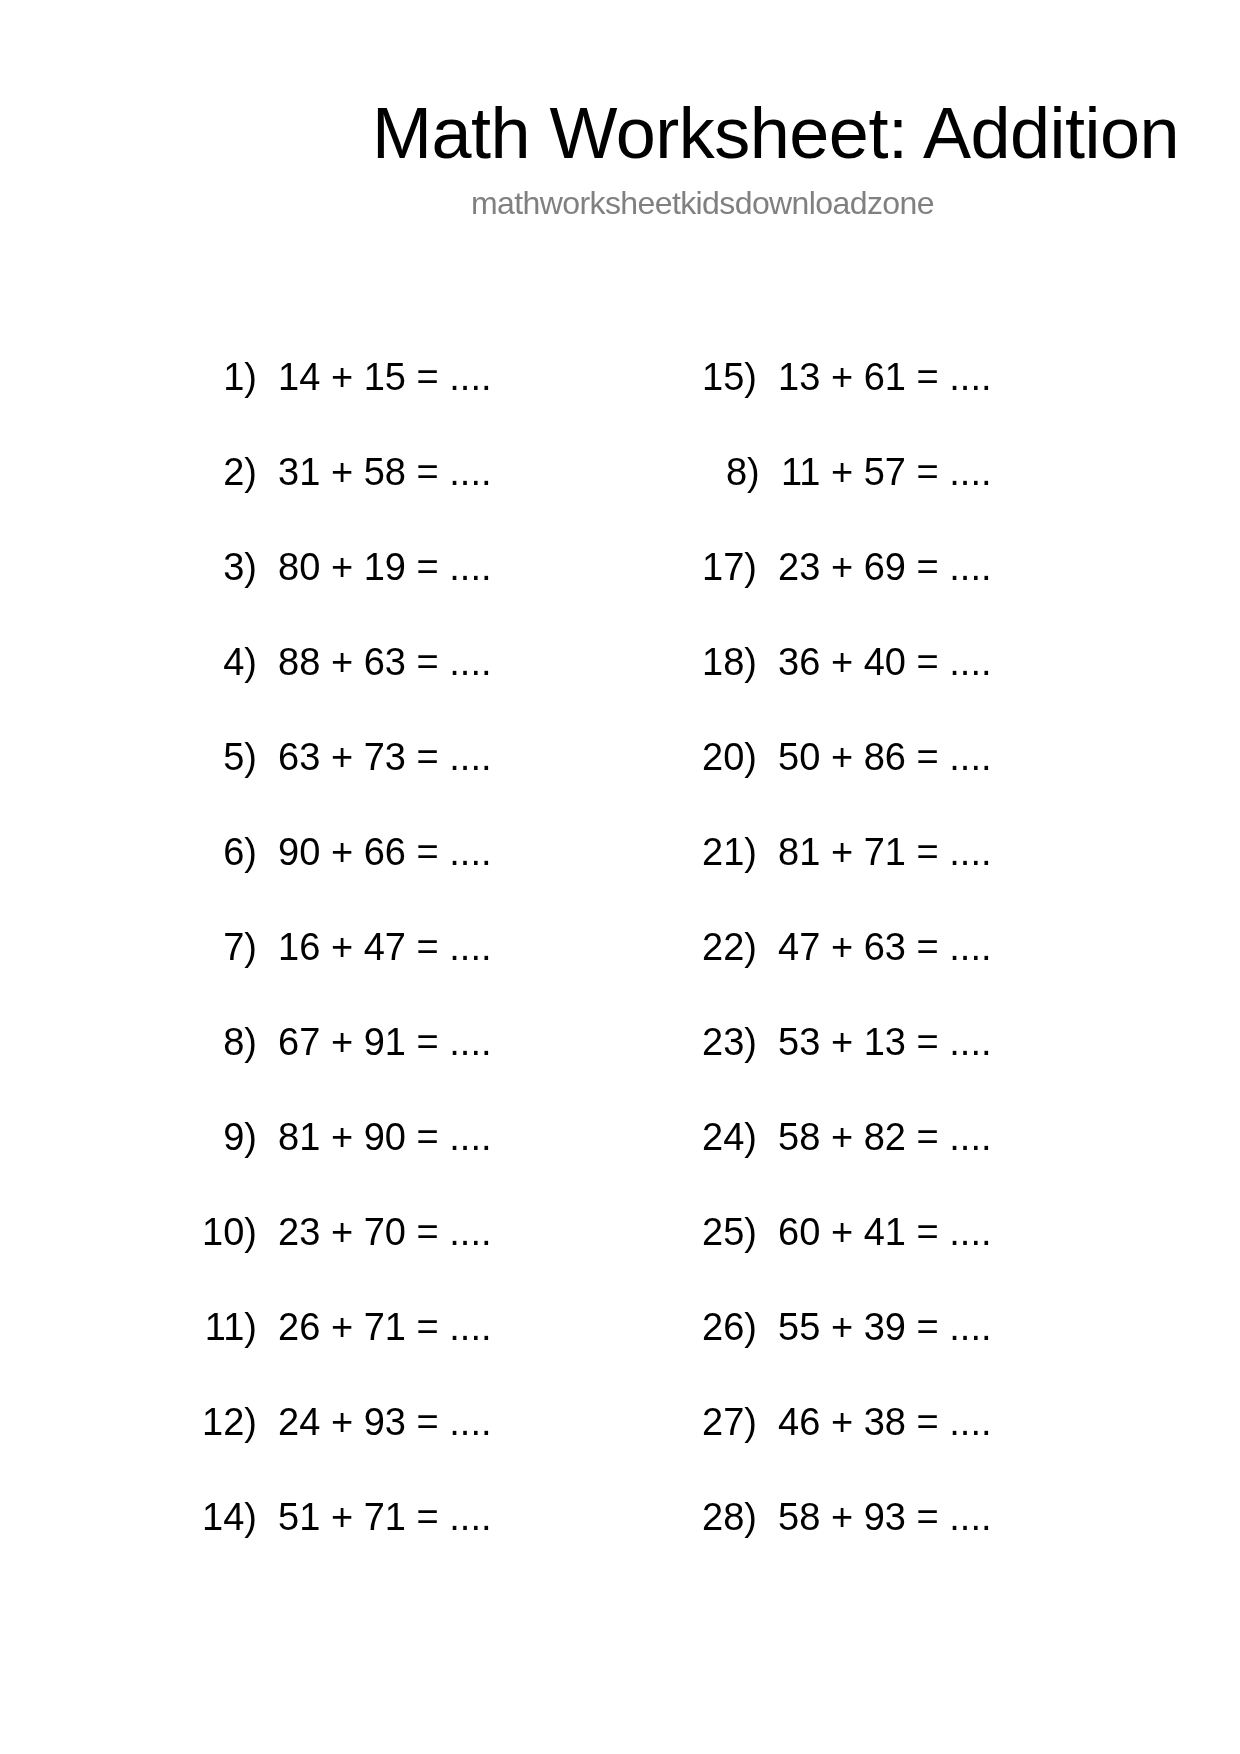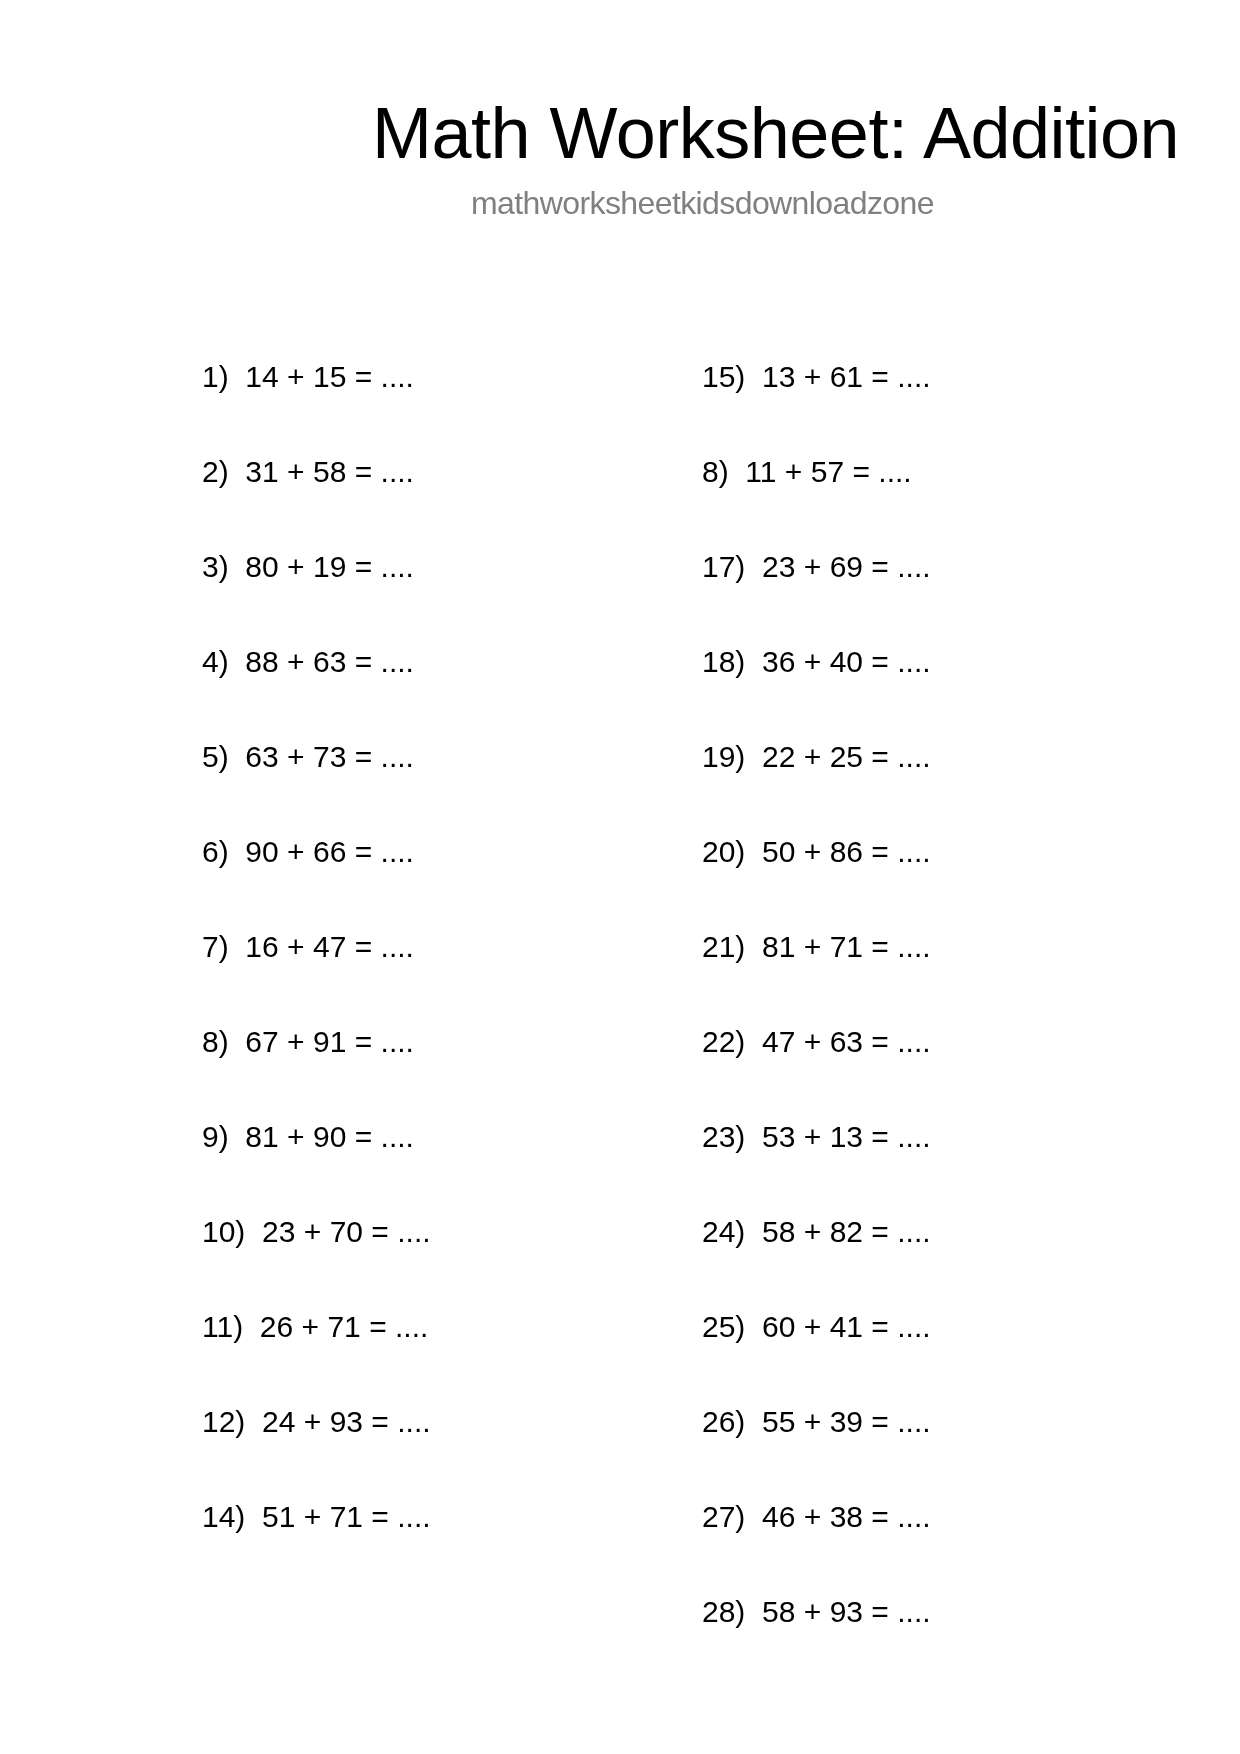--- a/index.html
+++ b/index.html
@@ -36,24 +36,25 @@
       letter-spacing: -0.6px;
     }
     .column {
       position: absolute;
       top: 352px;
     }
     .column.left { left: 202px; }
     .column.right { left: 702px; }
     .problem {
       height: 95px;
-      font-size: 30px;
+      font-size: 38px;
       line-height: 50px;
       white-space: pre;
       display: block;
+      text-align: right;
     }
     .problem span { white-space: pre; }
   </style>
 </head>
 <body>
 
 <div class="title">Math Worksheet: Addition</div>
 <div class="subtitle">mathworksheetkidsdownloadzone</div>
 
 <div class="column left" id="col-left">
@@ -69,21 +70,20 @@
     <div class="problem"><span>10)</span>  <span>23</span> <span>+</span> <span>70</span> <span>=</span> <span>....</span></div>
     <div class="problem"><span>11)</span>  <span>26</span> <span>+</span> <span>71</span> <span>=</span> <span>....</span></div>
     <div class="problem"><span>12)</span>  <span>24</span> <span>+</span> <span>93</span> <span>=</span> <span>....</span></div>
     <div class="problem"><span>14)</span>  <span>51</span> <span>+</span> <span>71</span> <span>=</span> <span>....</span></div>
   </div>
 <div class="column right" id="col-right">
     <div class="problem"><span>15)</span>  <span>13</span> <span>+</span> <span>61</span> <span>=</span> <span>....</span></div>
     <div class="problem"><span>8)</span>  <span>11</span> <span>+</span> <span>57</span> <span>=</span> <span>....</span></div>
     <div class="problem"><span>17)</span>  <span>23</span> <span>+</span> <span>69</span> <span>=</span> <span>....</span></div>
     <div class="problem"><span>18)</span>  <span>36</span> <span>+</span> <span>40</span> <span>=</span> <span>....</span></div>
-    <div class="problem"><span>19)</span>  <span>22</span> <span>+</span> <span>25</span> <span>=</span> <span>....</span></div>
     <div class="problem"><span>20)</span>  <span>50</span> <span>+</span> <span>86</span> <span>=</span> <span>....</span></div>
     <div class="problem"><span>21)</span>  <span>81</span> <span>+</span> <span>71</span> <span>=</span> <span>....</span></div>
     <div class="problem"><span>22)</span>  <span>47</span> <span>+</span> <span>63</span> <span>=</span> <span>....</span></div>
     <div class="problem"><span>23)</span>  <span>53</span> <span>+</span> <span>13</span> <span>=</span> <span>....</span></div>
     <div class="problem"><span>24)</span>  <span>58</span> <span>+</span> <span>82</span> <span>=</span> <span>....</span></div>
     <div class="problem"><span>25)</span>  <span>60</span> <span>+</span> <span>41</span> <span>=</span> <span>....</span></div>
     <div class="problem"><span>26)</span>  <span>55</span> <span>+</span> <span>39</span> <span>=</span> <span>....</span></div>
     <div class="problem"><span>27)</span>  <span>46</span> <span>+</span> <span>38</span> <span>=</span> <span>....</span></div>
     <div class="problem"><span>28)</span>  <span>58</span> <span>+</span> <span>93</span> <span>=</span> <span>....</span></div>
   </div>

